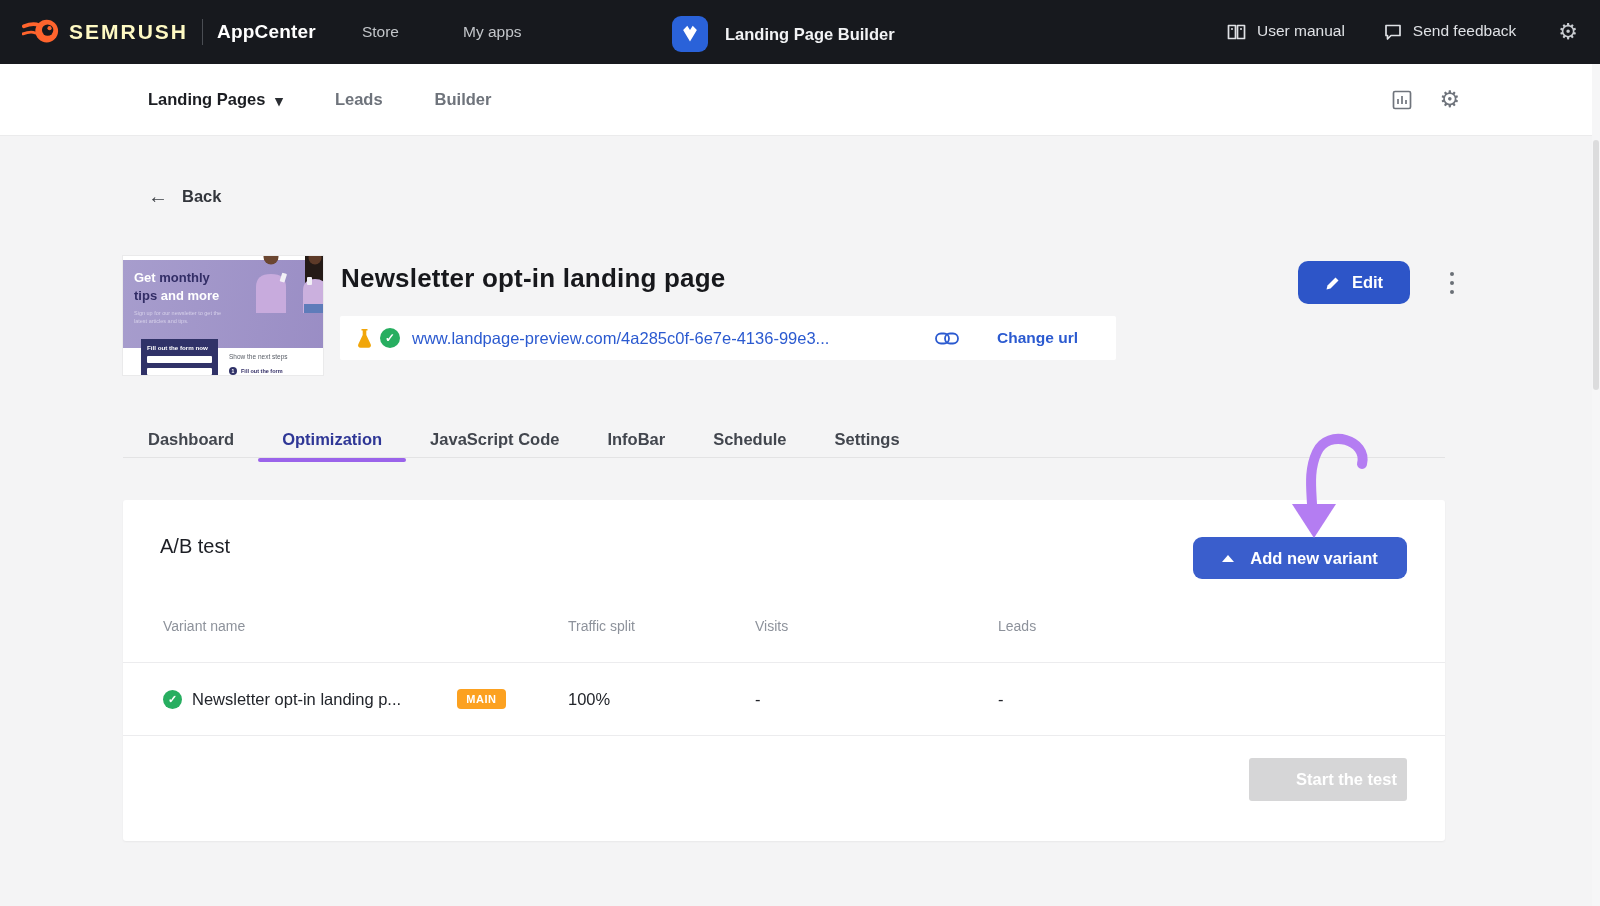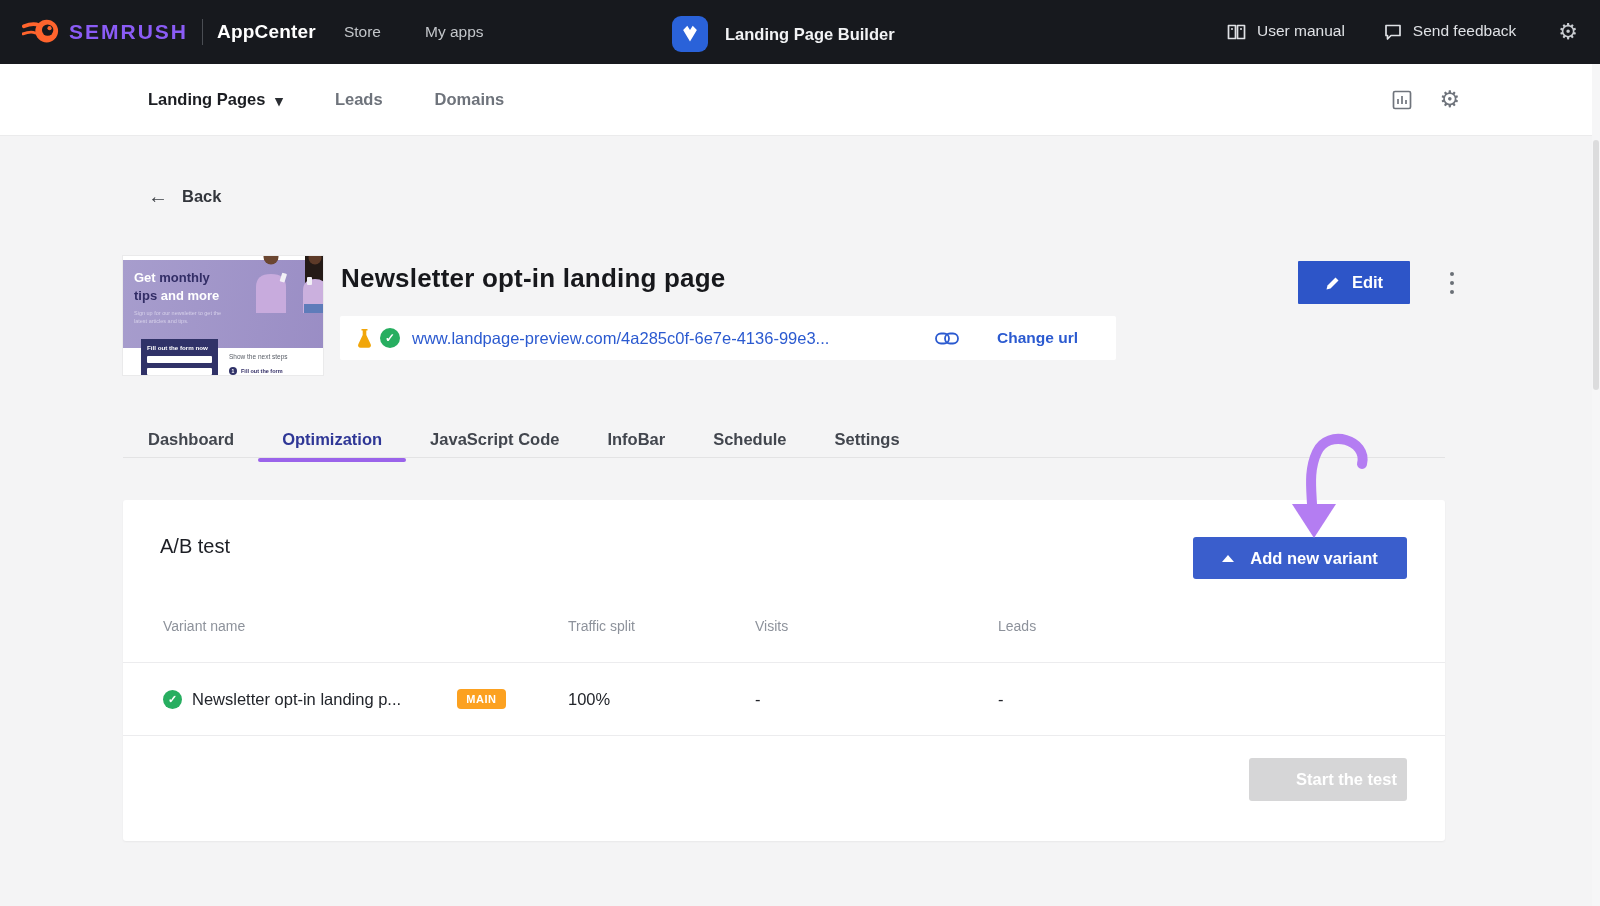--- a/index.html
+++ b/index.html
@@ -4,24 +4,24 @@
 <style>
   * { margin:0; padding:0; box-sizing:border-box; }
   html,body { width:1600px; height:906px; }
   body { font-family:"Liberation Sans", sans-serif; background:#f4f4f5; overflow:hidden; }
   .screen { position:relative; width:1600px; height:906px; background:#f4f4f5; }
 
   
   .topbar { position:absolute; left:0; top:0; width:1600px; height:64px; background:#17191e;
             display:flex; align-items:center; color:#fff; z-index:5; }
   .brand-wrap { display:flex; align-items:center; margin-left:22px; }
-  .brand-text { font-size:21px; font-weight:bold; letter-spacing:2px; margin-left:9px; color:#8b5cf6; }
+  .brand-text { font-size:21px; font-weight:bold; letter-spacing:2px; margin-left:9px; color:#fef9c3; }
   .brand-divider { width:1px; height:26px; background:#4a4d53; margin:0 14px; }
   .suite-text { font-size:19px; font-weight:bold; color:#fff; letter-spacing:.2px; }
-  .topnav { display:flex; gap:44px; margin-left:28px; }
+  .topnav { display:flex; gap:64px; margin-left:46px; }
   .topnav-link { font-size:15.5px; color:#c3c6ca; cursor:pointer; }
   .app-chip { position:absolute; left:672px; top:0; height:68px; display:flex; align-items:center; gap:17px; }
   .app-icon { width:36px; height:36px; border-radius:9px; background:#2a62d9; display:flex; align-items:center; justify-content:center; }
   .app-name { font-size:16.5px; font-weight:bold; color:#f2f3f5; }
   .topbar-right { position:absolute; right:22px; top:0; height:64px; display:flex; align-items:center; gap:38px; }
   .topbar-action { display:flex; gap:10px; font-size:15.5px; color:#dfe1e5; cursor:pointer; }
   .topbar-gear { font-size:22px; color:#c9ccd1; cursor:pointer; line-height:1; margin-left:4px; }
 
   
   .subnav { position:absolute; left:0; top:64px; width:1600px; height:72px; background:#fff;
@@ -61,41 +61,41 @@
 
   .urlbar { position:absolute; left:340px; top:316px; width:776px; height:44px; background:#fff; border-radius:2px;
             display:flex; align-items:center; }
   .flask-icon { margin-left:15px; display:flex; }
   .check-badge { width:20px; height:20px; border-radius:50%; background:#27ae60; color:#fff; font-size:12px; font-weight:bold;
                  display:flex; align-items:center; justify-content:center; margin-left:6px; }
   .url-text { margin-left:12px; font-size:16.5px; color:#2b5ad0; cursor:pointer; }
   .link-icon { margin-left:auto; display:flex; cursor:pointer; }
   .change-url { margin-left:38px; margin-right:38px; font-size:15.5px; font-weight:bold; color:#2b5ad0; cursor:pointer; }
 
-  .edit-btn { position:absolute; left:1298px; top:261px; width:112px; height:43px; background:#2d55c8; border:none; border-radius:1px;
+  .edit-btn { position:absolute; left:1298px; top:261px; width:112px; height:43px; background:#2d55c8; border:none; border-radius:10px;
               color:#fff; font-size:16.5px; font-weight:bold; font-family:inherit; cursor:pointer;
               display:flex; align-items:center; justify-content:center; gap:11px; }
   .kebab { position:absolute; left:1443px; top:270px; width:18px; height:26px; display:flex; flex-direction:column;
            align-items:center; justify-content:space-between; cursor:pointer; padding:2px 0; }
   .kebab span { width:4px; height:4px; border-radius:50%; background:#6a6f76; }
 
   
   .tabs { position:absolute; left:124px; top:420px; display:flex; }
   .tab { position:relative; padding:0 24px; height:38px; line-height:38px; font-size:16.5px; font-weight:bold;
          color:#42464e; cursor:pointer; }
   .tab.active { color:#2f3796; }
   .tab-underline { position:absolute; left:0; bottom:-4px; width:100%; height:4px; background:#9a63ea; border-radius:2px; }
   .tabs-divider { position:absolute; left:123px; top:457px; width:1322px; height:1px; background:#e3e3e4; }
 
   
   .card { position:absolute; left:123px; top:500px; width:1322px; height:341px; background:#fff; border-radius:3px;
           box-shadow:0 1px 2px rgba(0,0,0,.05); }
   .card-heading { position:absolute; left:37px; top:35px; font-size:20px; color:#1c1e24; font-weight:normal; }
   .add-variant-btn { position:absolute; left:1070px; top:37px; width:214px; height:42px; background:#3a5ecc; border:none;
-                     border-radius:3px; color:#fff; font-size:16.5px; font-weight:bold; font-family:inherit; cursor:pointer;
+                     border-radius:9px; color:#fff; font-size:16.5px; font-weight:bold; font-family:inherit; cursor:pointer;
                      display:flex; align-items:center; justify-content:center; gap:16px; }
   .caret-up { width:0; height:0; border-left:6px solid transparent; border-right:6px solid transparent;
               border-bottom:7px solid #fff; }
 
   .table-head { position:absolute; left:0; top:118px; width:100%; display:grid;
                 grid-template-columns:405px 187px 243px 1fr; padding:0 40px; font-size:14px; color:#8d929b; }
   .row-divider { position:absolute; left:0; width:100%; height:1px; background:#ececee; }
   .table-row { position:absolute; left:0; top:163px; width:100%; height:72px; display:grid;
                grid-template-columns:405px 187px 243px 1fr; padding:0 40px; align-items:center;
                font-size:16.5px; color:#22252b; }
@@ -179,21 +179,21 @@
     </div>
   </header>
 
   <nav class="subnav">
     <div class="subnav-items">
       <span class="subnav-item active">
         <span>Landing Pages</span>
         <span class="caret-down">▾</span>
       </span>
       <span class="subnav-item">Leads</span>
-      <span class="subnav-item">Domains</span>
+      <span class="subnav-item">Builder</span>
     </div>
     <div class="subnav-icons">
       <span class="subnav-icon">
         <svg width="22" height="22" viewBox="0 0 22 22">
           <rect x="2.5" y="2.5" width="17" height="17" rx="1.5" fill="none" stroke="#6f747c" stroke-width="1.7"></rect>
           <line x1="7" y1="15" x2="7" y2="10" stroke="#6f747c" stroke-width="1.7"></line>
           <line x1="11" y1="15" x2="11" y2="7" stroke="#6f747c" stroke-width="1.7"></line>
           <line x1="15" y1="15" x2="15" y2="11" stroke="#6f747c" stroke-width="1.7"></line>
         </svg>
       </span>

